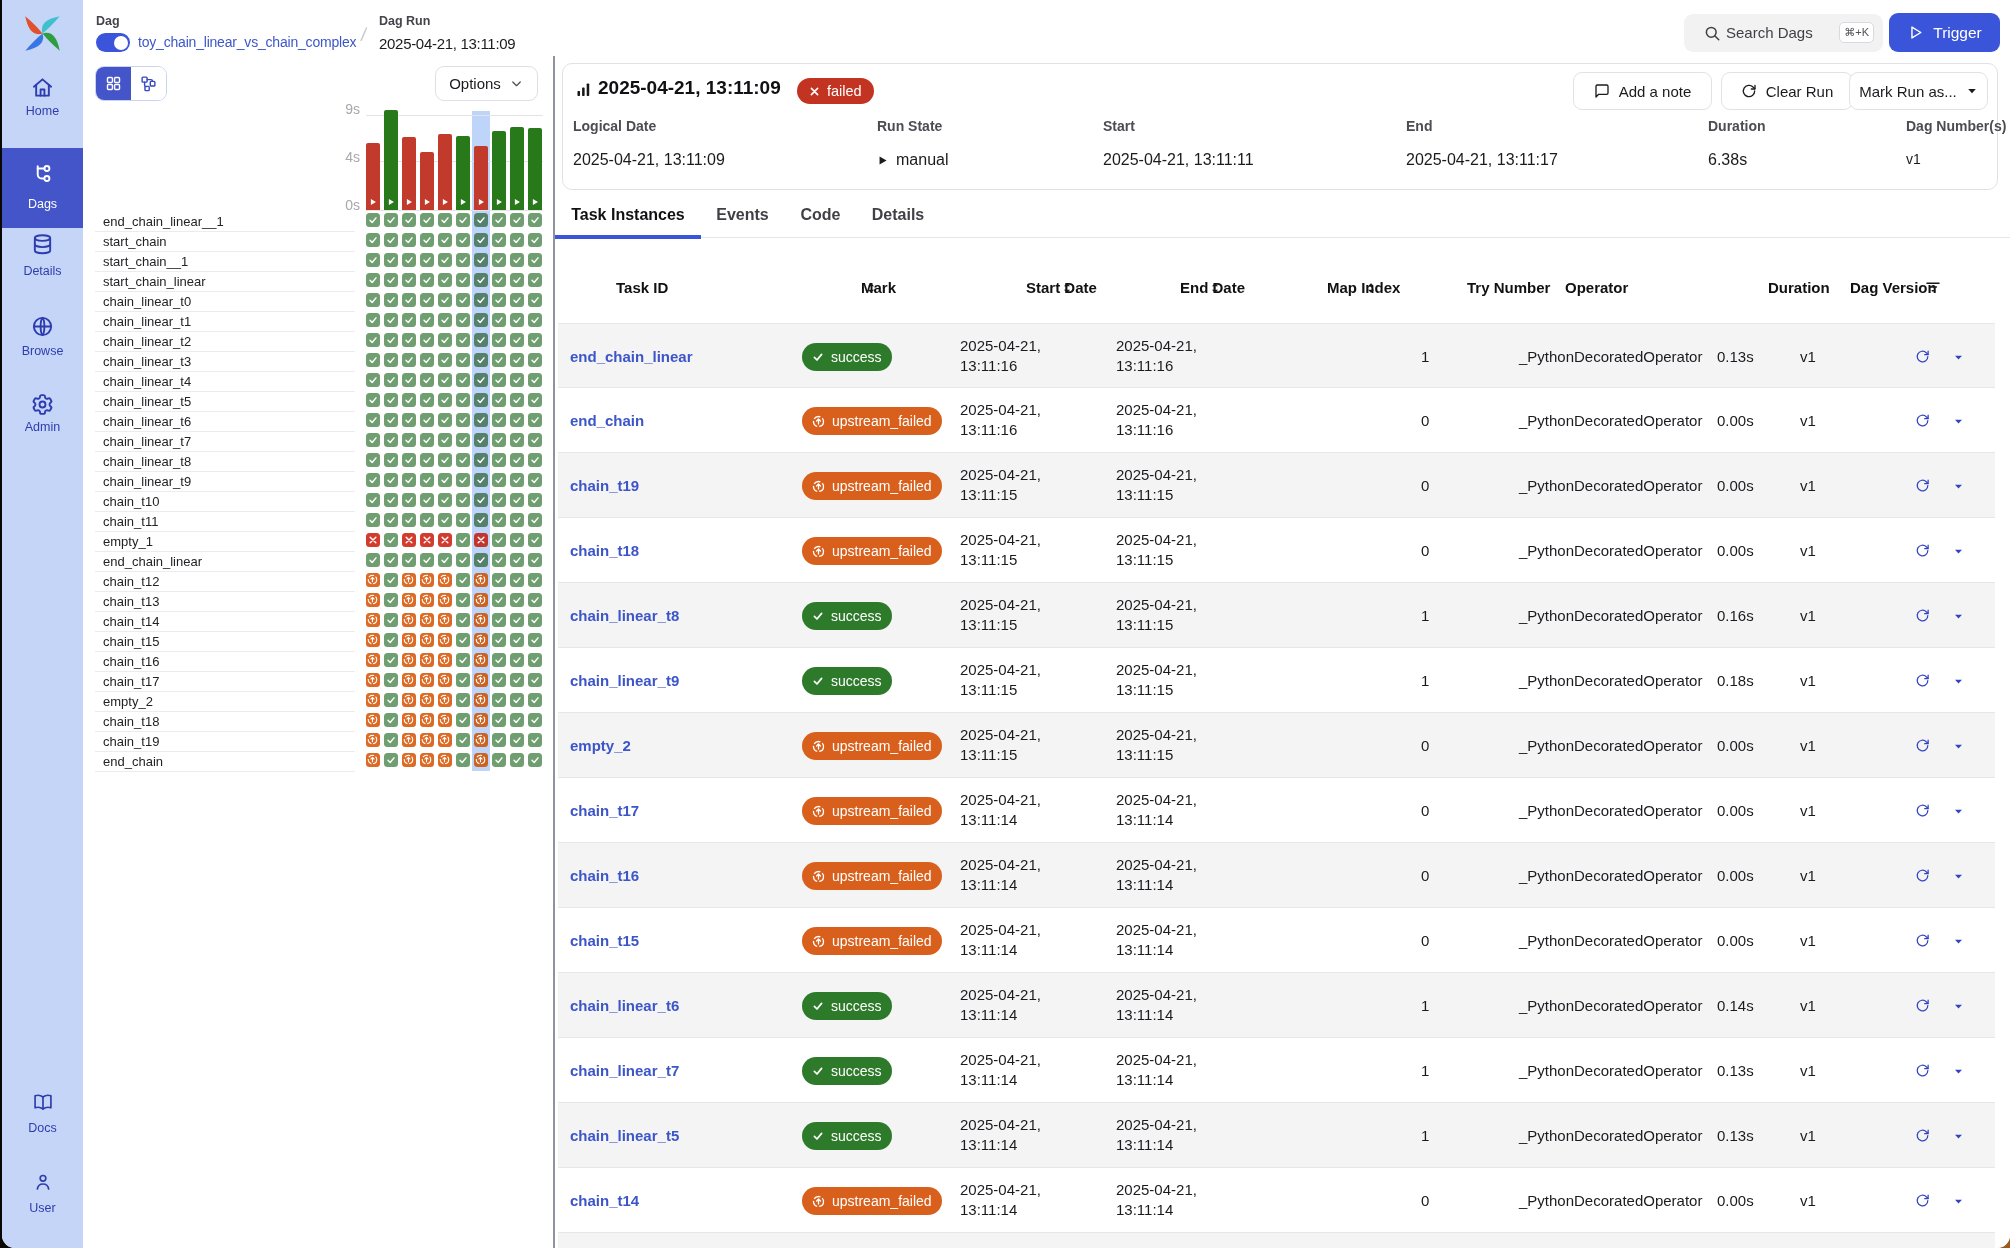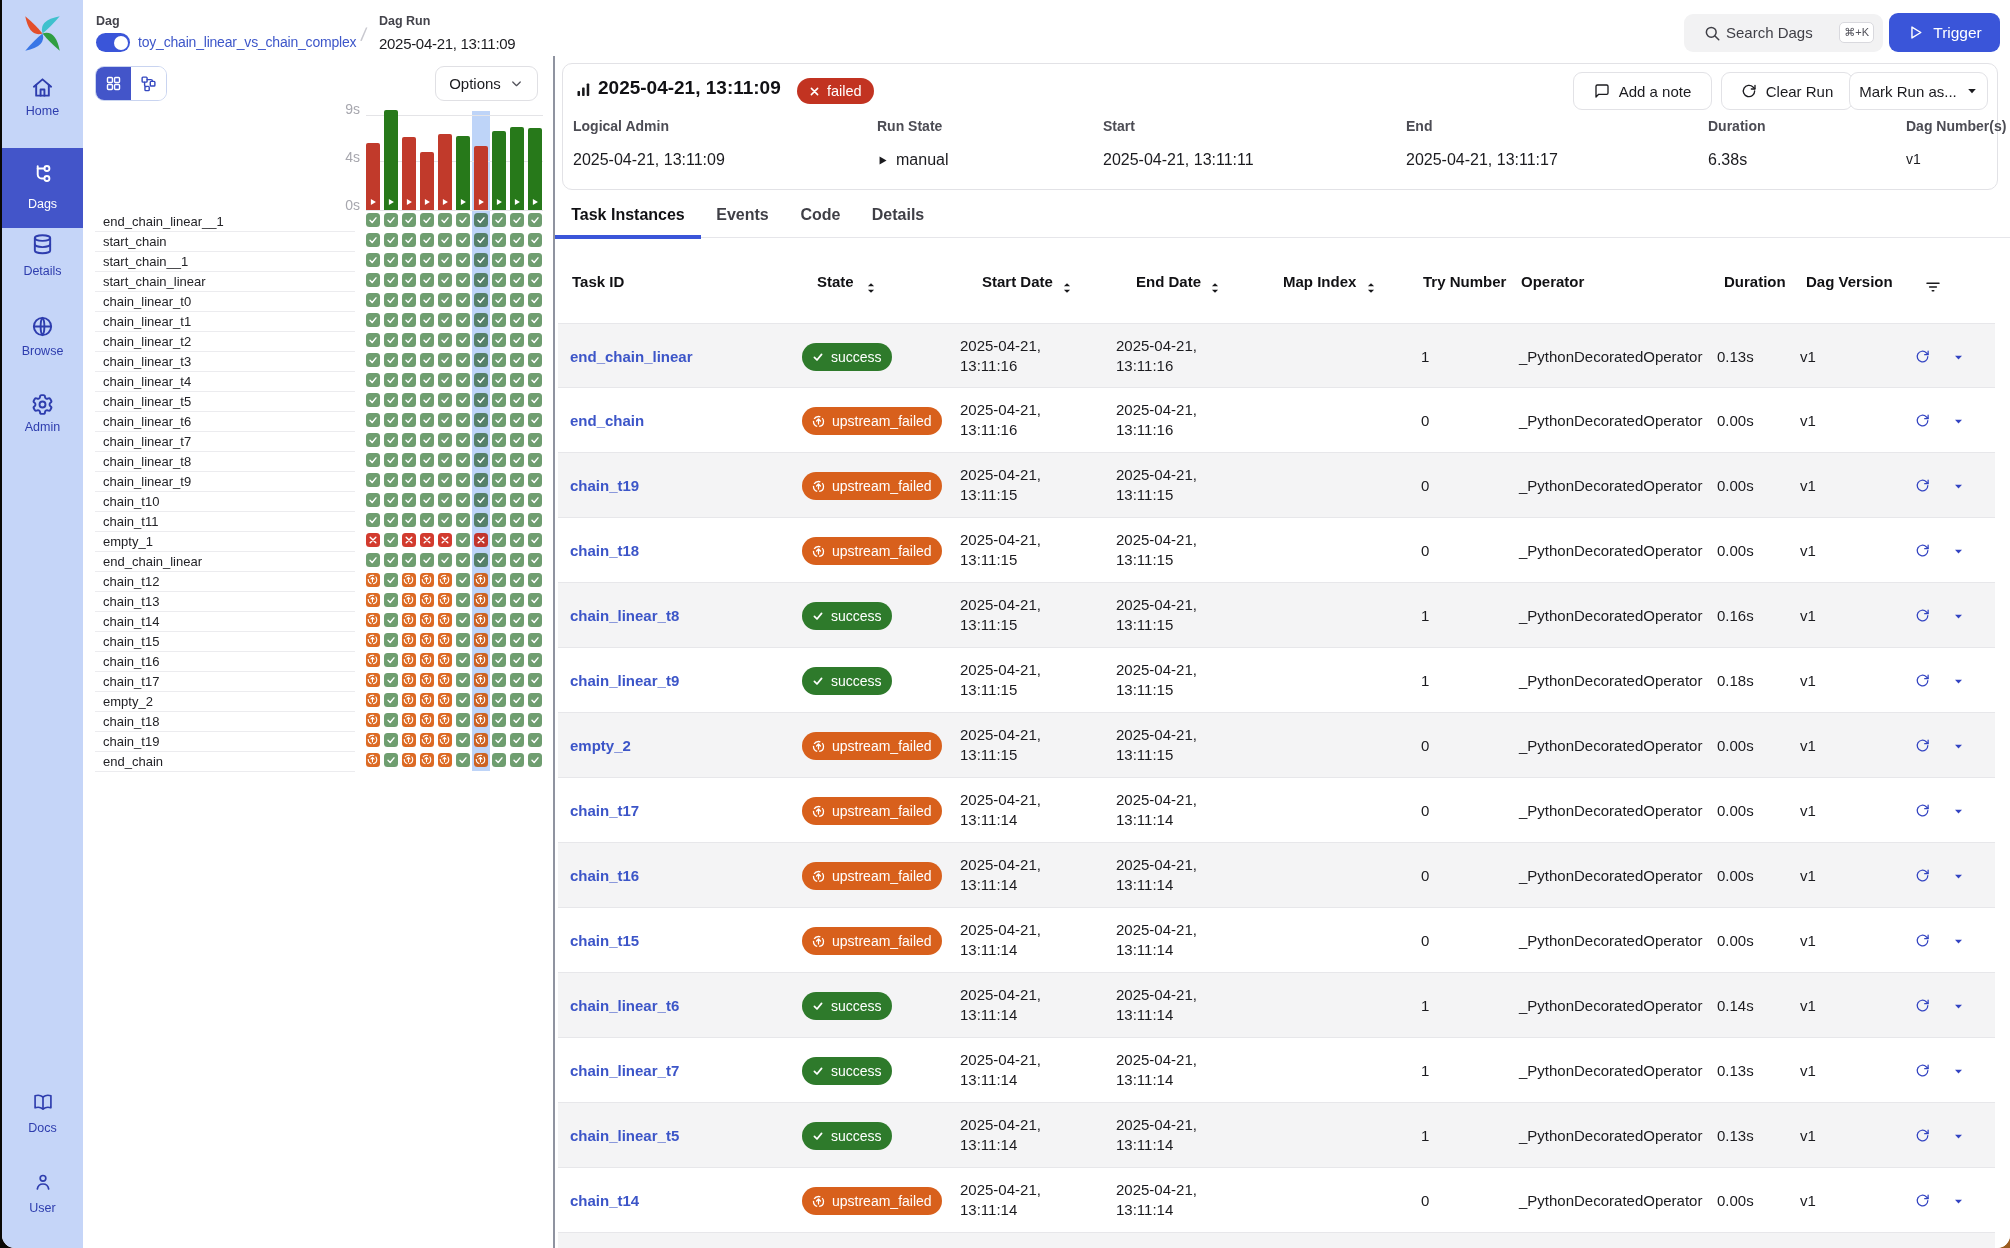--- a/index.html
+++ b/index.html
@@ -66,21 +66,21 @@
   .badge { display:inline-flex; align-items:center; border-radius:14px; color:#fff; font-size:14.5px; gap:7px; padding:0 12px; height:26px; }
   .run-badge { position:absolute; left:234px; top:14px; background:#c23321; height:26px; }
   .card-btn { position:absolute; top:8px; height:38px; border:1px solid #e2e2e6; border-radius:9px; background:#fff; color:#1b1b1f;
               font-size:15px; display:flex; align-items:center; justify-content:center; gap:9px; cursor:pointer; }
   .meta-label { position:absolute; top:54px; font-size:14px; font-weight:700; color:#4c4c54; white-space:nowrap; }
   .meta-value { position:absolute; top:87px; font-size:16px; color:#1b1b1f; display:flex; align-items:center; gap:8px; }
   .tabs-line { position:absolute; left:0; top:181px; right:0; height:1px; background:#e6e6ea; }
   .tab { position:absolute; top:142px; height:38px; text-align:center; font-size:16px; color:#3f3f46; font-weight:700; line-height:34px; cursor:pointer; }
   .tab.active { color:#111114; }
   .tab-underline { position:absolute; top:179px; height:4px; background:#3a55d9; }
-  .th { position:absolute; top:217px; font-size:15px; font-weight:700; color:#111114; white-space:nowrap; }
+  .th { position:absolute; top:223px; font-size:15px; font-weight:700; color:#111114; white-space:nowrap;margin-left:44px; }
   .sort-btn { position:absolute; top:225px; width:14px; height:14px; cursor:pointer; }
   .rows { position:absolute; left:3px; top:267px; width:1437px; }
   .trow { position:absolute; left:0; width:1437px; height:65px; border-bottom:1px solid #e7e7ea; }
   .trow.stripe { background:#f4f4f5; }
   .cell { position:absolute; font-size:15px; color:#1b1b1f; white-space:nowrap; }
   .task-link { font-weight:700; color:#3c55c8; cursor:pointer; }
   .dcell { line-height:20px; }
   .row-badge { position:absolute; height:28px; border-radius:14px; font-size:14px; padding:0 10px; }
   .row-act { position:absolute; width:16px; height:16px; color:#3243c2; cursor:pointer; }
 </style>
@@ -1820,21 +1820,21 @@
           <span>Clear Run</span>
         </button>
         <button class="card-btn" style="left: 1286px; width: 139px;">
           <span>Mark Run as...</span>
           <span style="color:#1b1b1f;">
             <svg width="12" height="12" viewBox="0 0 12 12" fill="none">
               <path d="M2.2 4 6 8.2 9.8 4Z" fill="currentColor"></path>
             </svg>
           </span>
         </button>
-        <div class="meta-label" style="left: 10px;">Logical Admin</div>
+        <div class="meta-label" style="left: 10px;">Logical Date</div>
         <div class="meta-value" style="left: 10px;">
           <span>2025-04-21, 13:11:09</span>
         </div>
         <div class="meta-label" style="left: 314px;">Run State</div>
         <div class="meta-value" style="left: 314px;">
           <span style="color:#1b1b1f;">
             <svg width="11" height="11" viewBox="0 0 12 12" fill="none">
               <path d="M2.8 1.6 10.4 6 2.8 10.4Z" fill="currentColor"></path>
             </svg>
           </span>
@@ -1857,21 +1857,21 @@
           <span style="font-size: 14px;">v1</span>
         </div>
       </div>
       <div class="tabs-line"></div>
       <div class="tab active" style="left: 0px; width: 146px;">Task Instances</div>
       <div class="tab-underline" style="left: 0px; width: 146px;"></div>
       <div class="tab" style="left: 146px; width: 83px;">Events</div>
       <div class="tab" style="left: 229px; width: 73px;">Code</div>
       <div class="tab" style="left: 302px; width: 82px;">Details</div>
       <div class="th" style="left: 17px;">Task ID</div>
-      <div class="th" style="left: 262px;">State</div>
+      <div class="th" style="left: 262px;">Mark</div>
       <span class="sort-btn" style="left: 309px; color: rgb(24, 24, 27);">
         <svg width="14" height="14" viewBox="0 0 16 16" fill="none">
           <path d="M4.5 6 8 2.5 11.5 6Z" fill="currentColor"></path>
           <path d="M4.5 10 8 13.5 11.5 10Z" fill="currentColor"></path>
         </svg>
       </span>
       <div class="th" style="left: 427px; text-align: right;">Start Date</div>
       <span class="sort-btn" style="left: 505px; color: rgb(24, 24, 27);">
         <svg width="14" height="14" viewBox="0 0 16 16" fill="none">
           <path d="M4.5 6 8 2.5 11.5 6Z" fill="currentColor"></path>

